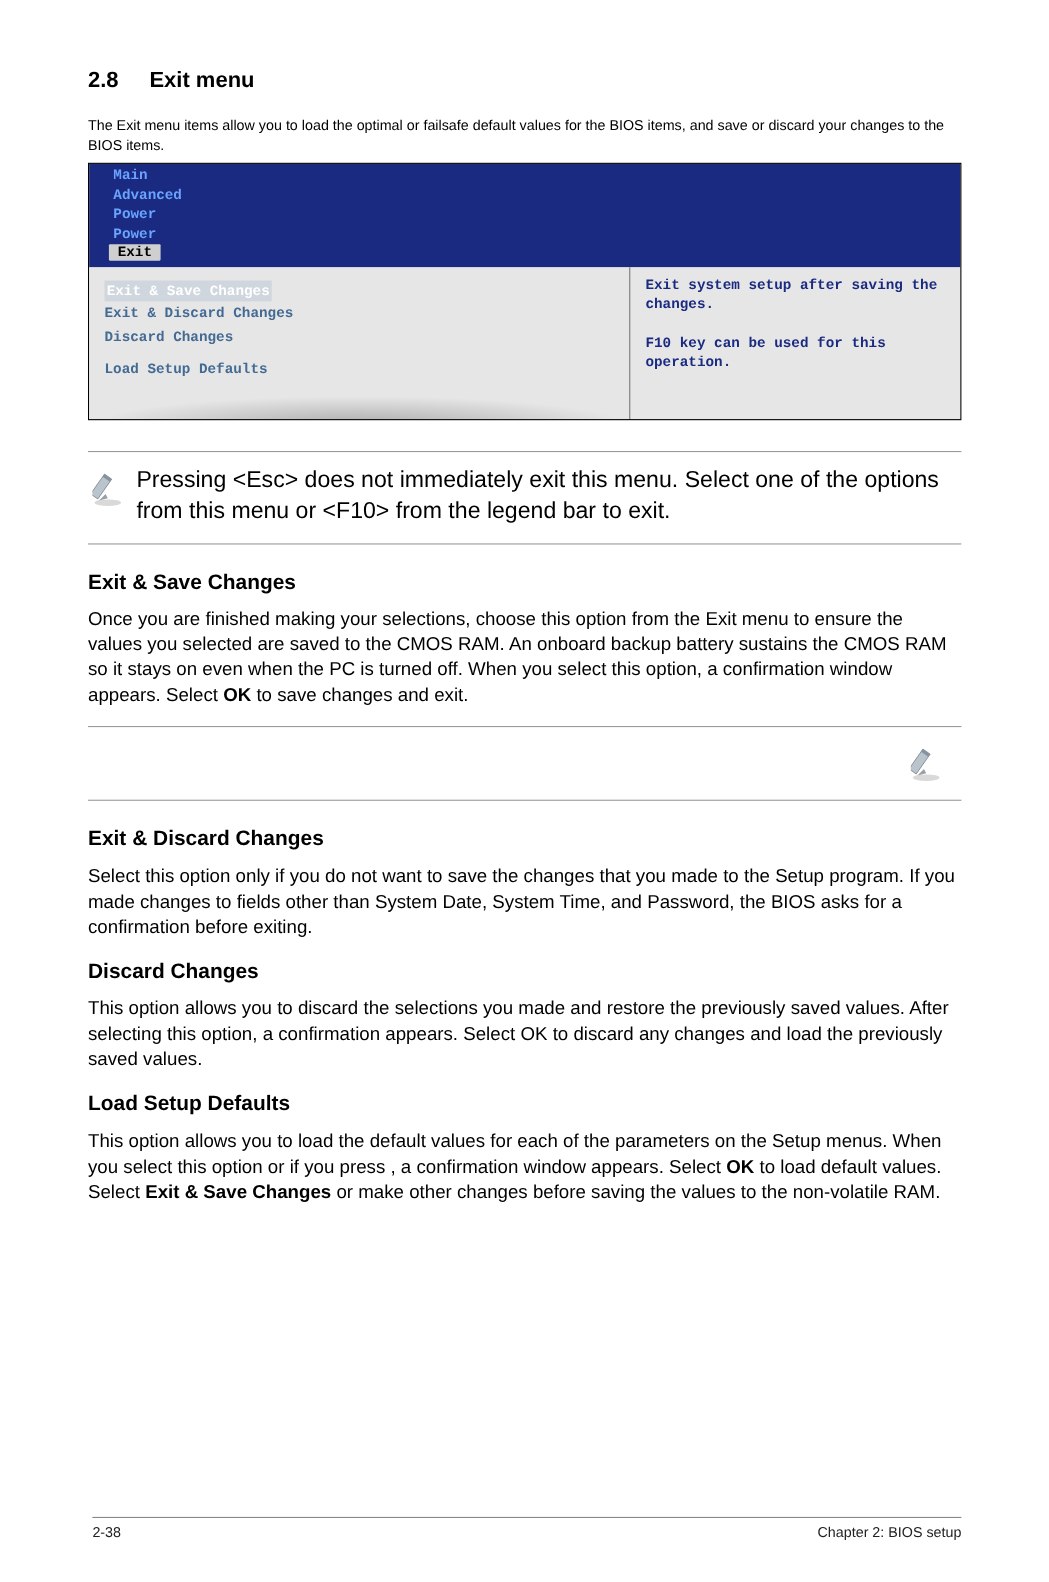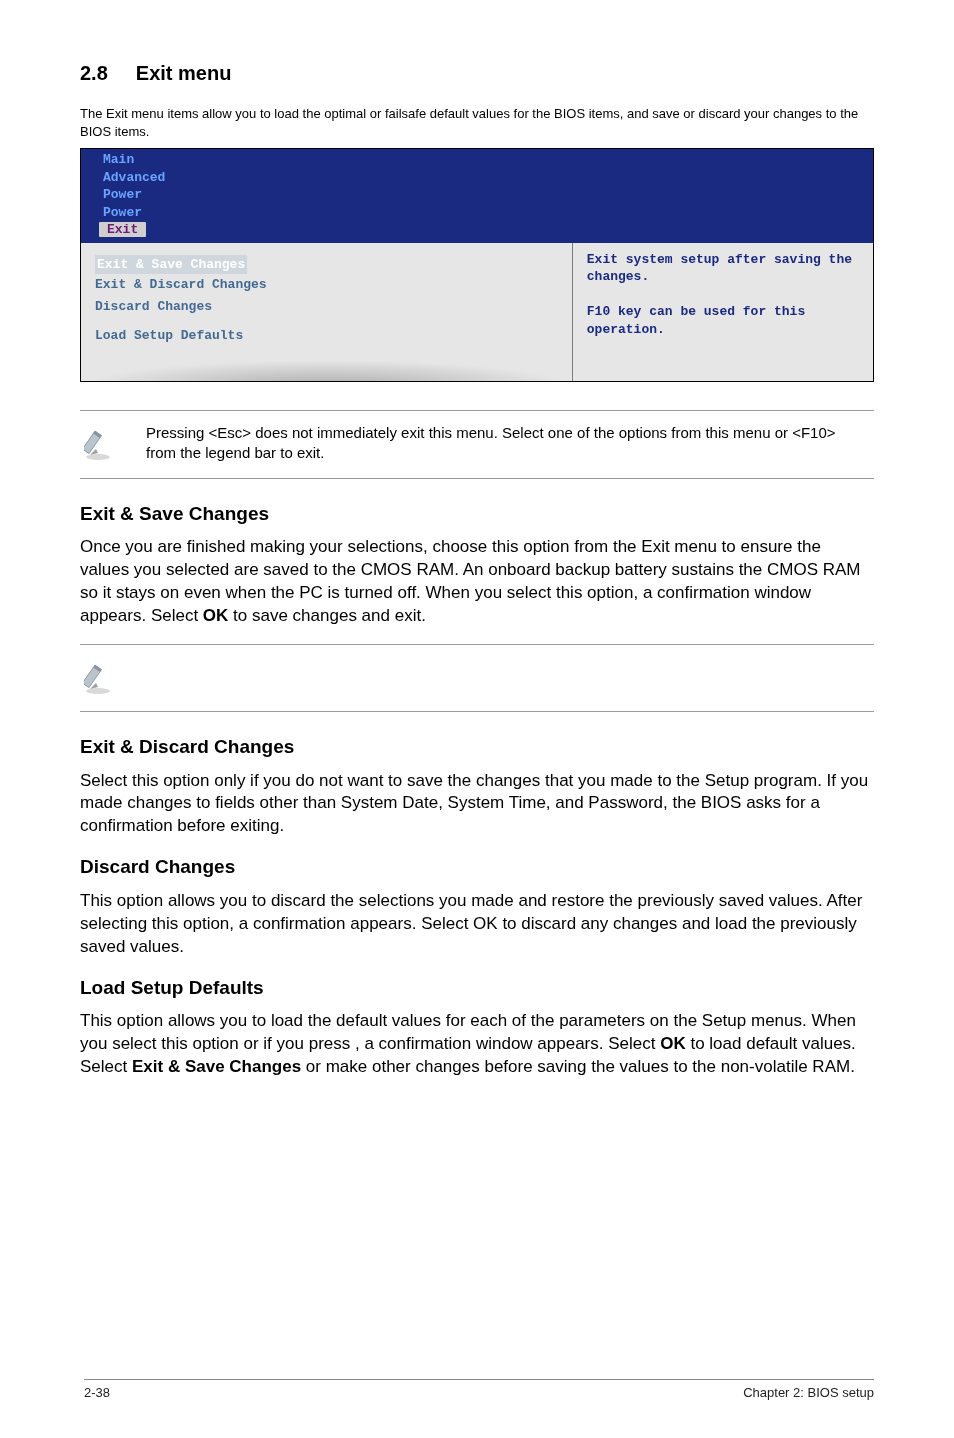--- a/index.html
+++ b/index.html
@@ -44,21 +44,21 @@
     display: flex;
     padding: 2px 0 4px 0;
     flex-direction: column;
   }
   .bios-tabs span {
     width: 110px;
     text-align: left;
     padding-left: 22px;
   }
   .bios-tabs .active {
-    color: #701a75;
+    color: #000000;
     background: #cfcfcf;
     padding: 0 8px;
     border-radius: 1px;
     margin-left: -4px;
     width: auto;
   }
   .bios-body {
     display: flex;
     align-items: stretch;
   }
@@ -101,23 +101,23 @@
     pointer-events: none;
   }
 
   
   .note-block {
     border-top: 1px solid #9a9a9a;
     border-bottom: 1px solid #9a9a9a;
     padding: 12px 6px 14px 4px;
     display: flex;
     align-items: flex-start;
-    gap: 22px;
     margin: 12px 0 22px 0;
-    font-size: 15px;
+    font-size: 21px;
+    justify-content: flex-end;
   }
   .note-block svg { flex: 0 0 40px; }
   .note-block .note-text { flex: 1; }
 
   h2.subhead {
     font-size: 19px;
     font-weight: bold;
     margin: 14px 0 10px 0;
   }
   p.body {

